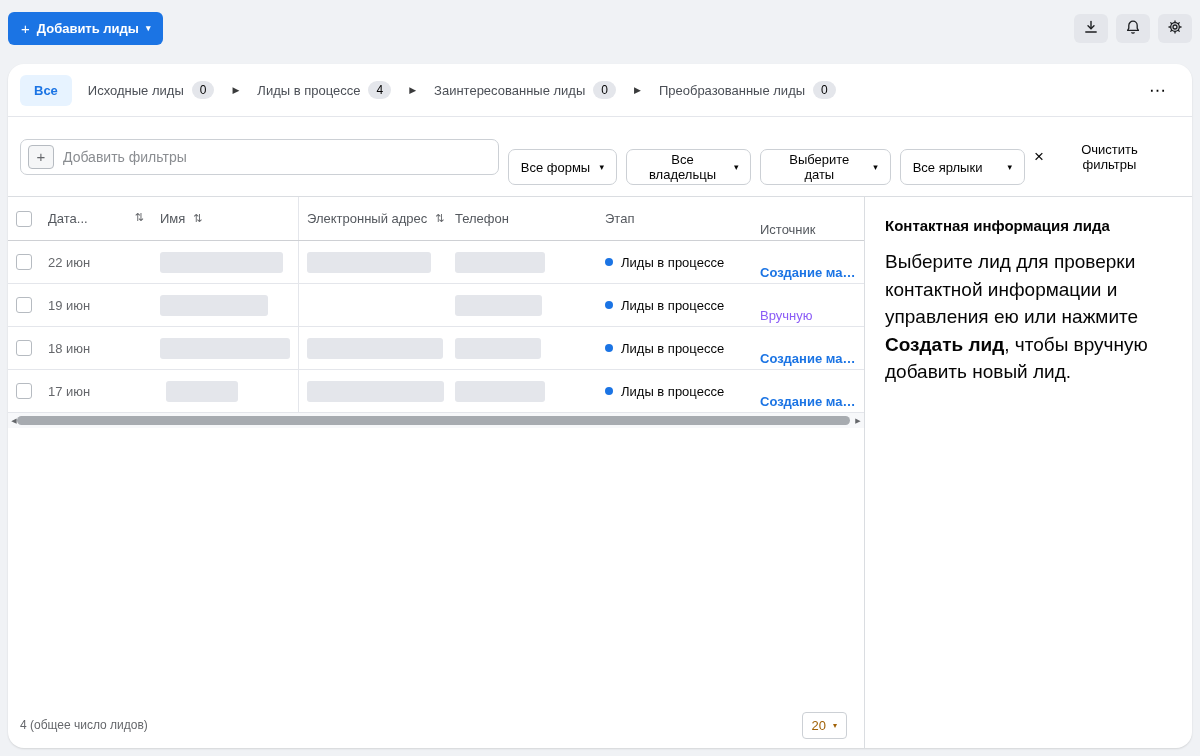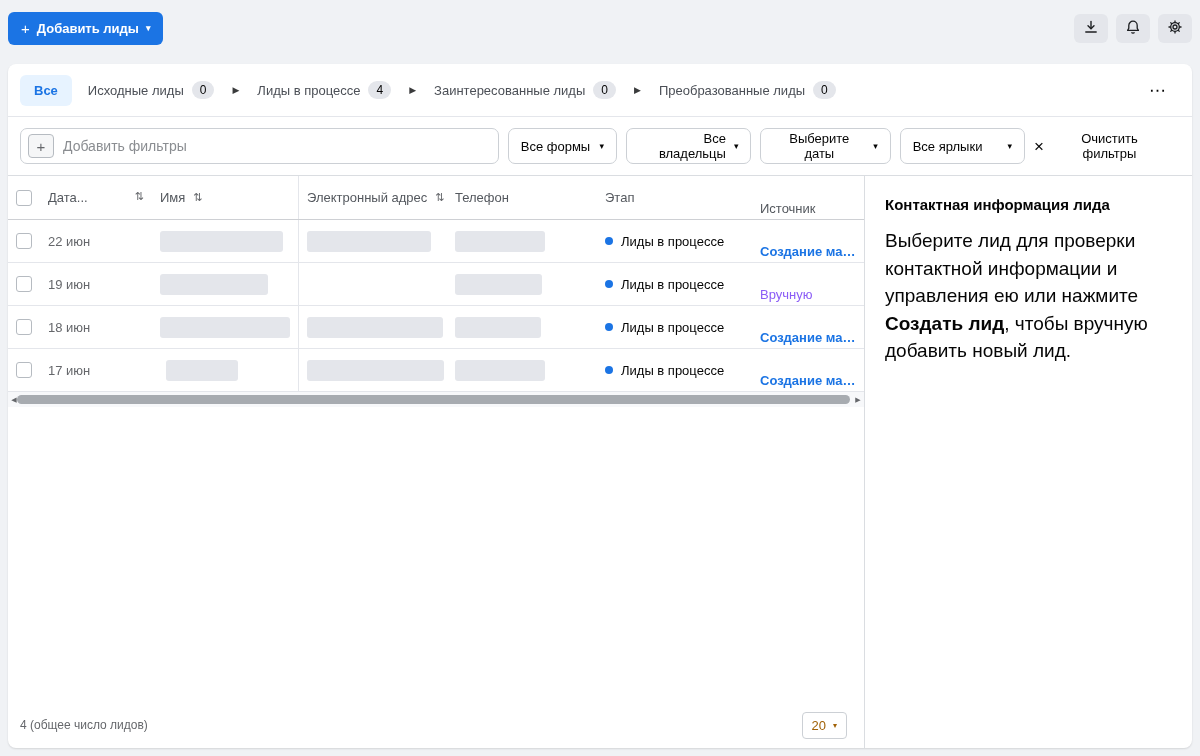--- a/index.html
+++ b/index.html
@@ -21,21 +21,21 @@
   .add-leads-btn .plus { font-size:15px; font-weight:400; line-height:1; }
   .add-leads-btn .caret { font-size:9px; line-height:1; }
   .topbar-icons { display:flex; gap:8px; }
   .icon-btn {
     width:34px; height:29px; border:none; border-radius:6px; background:#e4e6eb;
     display:flex; align-items:center; justify-content:center; cursor:pointer;
   }
   
   .card {
     position:absolute; left:8px; right:8px; top:64px; bottom:8px;
-    background:#fff; border-radius:8px; box-shadow:0 1px 2px rgba(0,0,0,.12);
+    background:#fff; border-radius:16px; box-shadow:0 1px 2px rgba(0,0,0,.12);
     display:flex; flex-direction:column; overflow:hidden;
   }
   
   .tabs-row { height:52px; flex:none; display:flex; align-items:center; padding:0 12px; gap:4px; }
   .tab-all {
     padding:8px 14px; border-radius:6px; background:#e7f3ff; color:#1b74e4;
     font-weight:700; font-size:13px; cursor:pointer;
   }
   .stage-tab { display:flex; align-items:center; gap:8px; padding:8px 12px; font-size:13px; color:#4b4f56; cursor:pointer; }
   .badge { background:#e4e6eb; border-radius:10px; padding:2px 8px; font-size:12px; color:#050505; }
@@ -52,23 +52,23 @@
   }
   .plus-box {
     width:26px; height:24px; border:1px solid #b6bbc1; border-radius:4px; background:#f5f6f7;
     color:#65676b; display:flex; align-items:center; justify-content:center; font-size:15px; cursor:pointer;
   }
   .filter-input-wrap input { border:none; outline:none; flex:1; font-size:14px; font-family:inherit; color:#050505; }
   .filter-input-wrap input::placeholder { color:#8a8d91; }
   .dropdown {
     height:36px; border:1px solid #ccd0d5; border-radius:7px; background:#fff;
     display:flex; align-items:center; justify-content:space-between;
-    padding:17px 12px; font-size:13px; color:#050505; cursor:pointer; font-family:inherit;
-  }
-  .dd-forms { width:110px; } .dd-owners { width:126px;text-align:right; } .dd-dates { width:131px; } .dd-labels { width:126px; }
+    padding:17px 12px; font-size:13px; color:#050505; cursor:pointer; font-family:inherit;margin-top:21px;
+  }
+  .dd-forms { width:110px; } .dd-owners { width:126px; } .dd-dates { width:131px; } .dd-labels { width:126px; }
   .dd-caret { font-size:9px; color:#050505; margin-left:8px; }
   .clear-btn {
     margin-left:auto; display:flex; align-items:center; gap:9px; border:none; background:transparent;
     font-size:13px; color:#050505; padding-right:14px; cursor:pointer; font-family:inherit;
   }
   .clear-x { font-size:17px; line-height:1; color:#050505; }
   
   .content-split { flex:1; display:flex; min-height:0; }
   .table-area { width:856px; flex:none; display:flex; flex-direction:column; }
   .detail-panel { flex:1; border-left:1px solid #dadde1; padding:20px 20px; }

